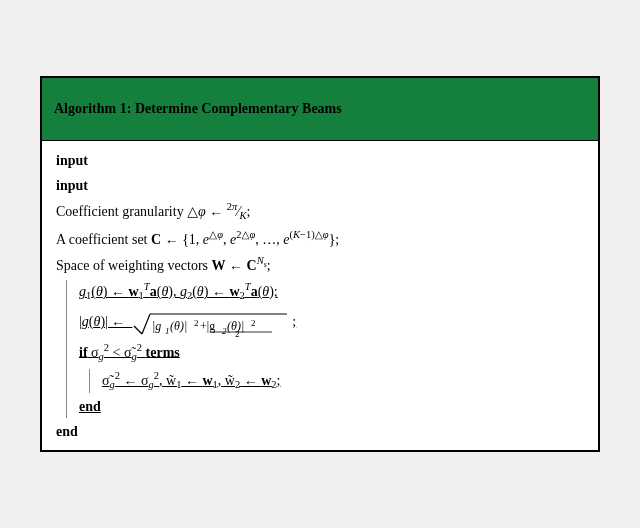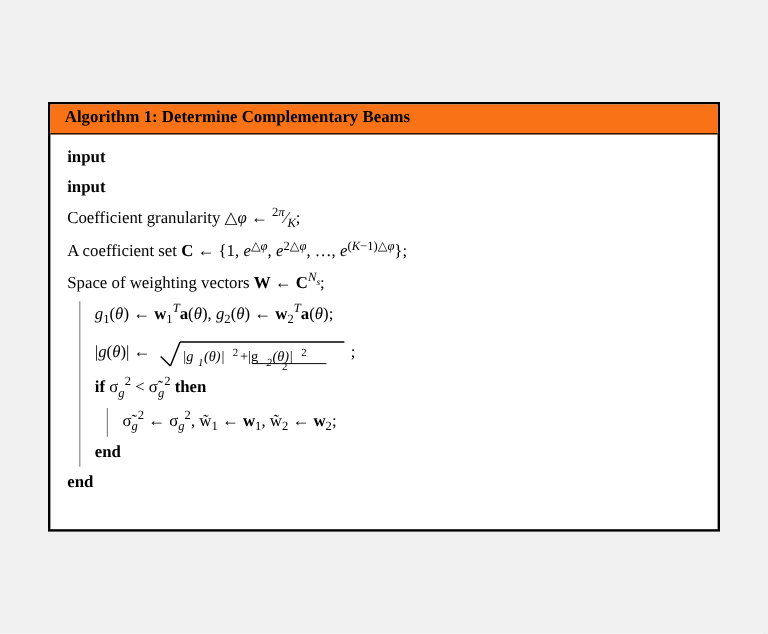--- a/index.html
+++ b/index.html
@@ -20,29 +20,29 @@
     .algorithm-box {
       background: white;
       border: 2px solid #000;
       width: 560px;
       padding: 0;
       font-size: 14px;
       line-height: 1.6;
     }
 
     .algorithm-header {
-      background: #f97316;
+      background: #15803d;
       border-bottom: 1.5px solid #000;
-      padding: 1px 12px;
+      padding: 20px 12px;
       font-weight: bold;
       font-size: 14px;
     }
 
     .algorithm-body {
-      padding: 8px 14px 26px 14px;
+      padding: 8px 14px 6px 14px;
     }
 
     .line {
       display: flex;
       align-items: baseline;
       padding: 1px 0;
     }
 
     sup {
       font-size: 0.75em;
@@ -85,21 +85,21 @@
     <div class="line">
       <span>A coefficient set&nbsp;<strong>C</strong>&nbsp;←&nbsp;{1,&nbsp;<em>e</em><sup>△<em>φ</em></sup>,&nbsp;<em>e</em><sup>2△<em>φ</em></sup>,&nbsp;…,&nbsp;<em>e</em><sup>(<em>K</em>−1)△<em>φ</em></sup>};</span>
     </div>
 
     <div class="line">
       <span>Space of weighting vectors&nbsp;<strong>W</strong>&nbsp;←&nbsp;<strong>C</strong><sup><em>N<sub>s</sub></em></sup>;</span>
     </div>
 
 
 
-    <div style="display:flex; padding-left:10px;">
+    <div style="display:flex; padding-left:10px;text-decoration:underline;">
       <div style="border-left:1.5px solid #888; margin-right:12px; margin-top:2px; margin-bottom:2px;"></div>
       <div style="flex:1;">
 
         <div class="line">
           <span><em>g</em><sub>1</sub>(<em>θ</em>)&nbsp;←&nbsp;<strong>w</strong><sub>1</sub><sup><em>T</em></sup><strong>a</strong>(<em>θ</em>),&nbsp;<em>g</em><sub>2</sub>(<em>θ</em>)&nbsp;←&nbsp;<strong>w</strong><sub>2</sub><sup><em>T</em></sup><strong>a</strong>(<em>θ</em>);</span>
         </div>
 
         <div class="line">
           <span>|<em>g</em>(<em>θ</em>)|&nbsp;←&nbsp;
             <svg width="160" height="30" viewBox="0 0 160 30" style="vertical-align:middle; display:inline-block;">
@@ -116,21 +116,21 @@
               <text x="95" y="22" font-family="Times New Roman, serif" font-size="12" font-style="italic">(θ)|</text>
               <text x="119" y="18" font-family="Times New Roman, serif" font-size="9">2</text>
               <line x1="78" y1="24" x2="140" y2="24" stroke="black" stroke-width="0.8"></line>
               <text x="103" y="29" font-family="Times New Roman, serif" font-size="9">2</text>
             </svg>;
           </span>
         </div>
 
 
         <div class="line">
-          <span><strong>if</strong>&nbsp;σ<sub><em>g</em></sub><sup style="font-size:0.75em;vertical-align:super">2</sup>&nbsp;&lt;&nbsp;σ̃<sub><em>g</em></sub><sup style="font-size:0.75em;vertical-align:super">2</sup>&nbsp;<strong>then</strong></span>
+          <span><strong>if</strong>&nbsp;σ<sub><em>g</em></sub><sup style="font-size:0.75em;vertical-align:super">2</sup>&nbsp;&lt;&nbsp;σ̃<sub><em>g</em></sub><sup style="font-size:0.75em;vertical-align:super">2</sup>&nbsp;<strong>terms</strong></span>
         </div>
 
         <div style="display:flex; padding-left:10px;">
           <div style="border-left:1.5px solid #888; margin-right:12px; margin-top:2px; margin-bottom:2px;"></div>
           <div style="flex:1;">
             <div class="line">
               <span>σ̃<sub><em>g</em></sub><sup style="font-size:0.75em;vertical-align:super">2</sup>&nbsp;←&nbsp;σ<sub><em>g</em></sub><sup style="font-size:0.75em;vertical-align:super">2</sup>,&nbsp;w̃<sub>1</sub>&nbsp;←&nbsp;<strong>w</strong><sub>1</sub>,&nbsp;w̃<sub>2</sub>&nbsp;←&nbsp;<strong>w</strong><sub>2</sub>;</span>
             </div>
           </div>
         </div>

